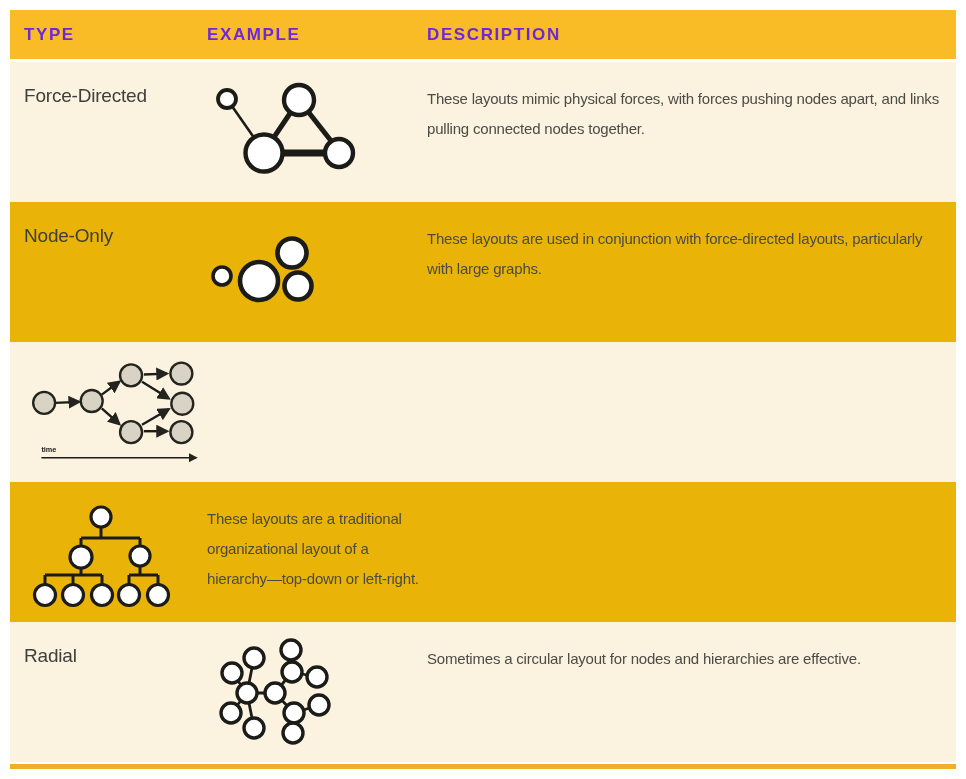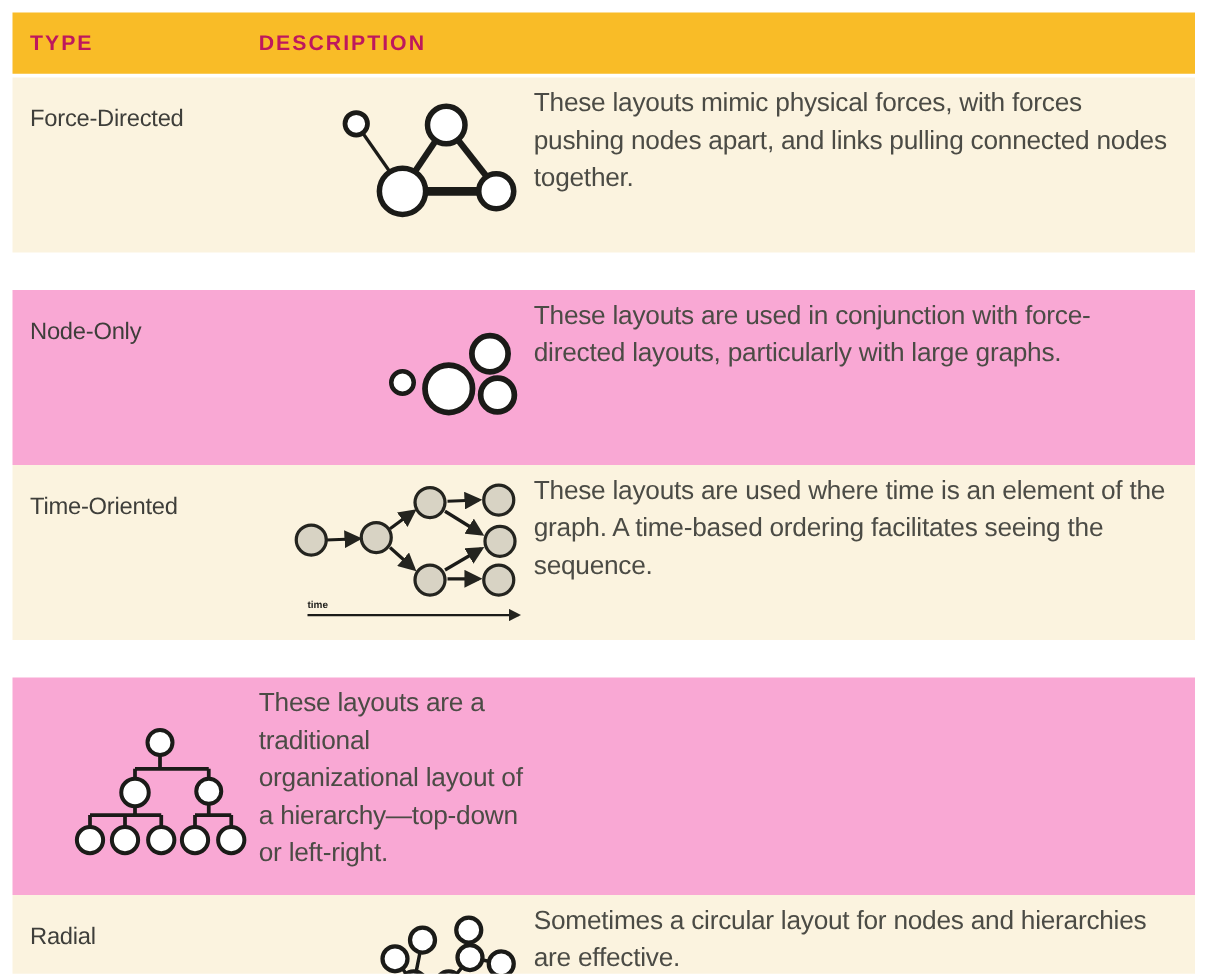--- a/index.html
+++ b/index.html
@@ -14,48 +14,48 @@
   .thead {
     background:#F9BC27;
     height:49px;
     display:grid;
     grid-template-columns:183px 220px 1fr;
     align-items:center;
     padding-left:14px;
     margin-bottom:3px;
   }
   .thead .col-label {
-    color:#be185d;
+    color:#6d28d9;
     font-size:17px;
     font-weight:bold;
     letter-spacing:1.6px;
   }
   .trow {
     display:grid;
     grid-template-columns:183px 220px 1fr;
     padding:0 16px 0 14px;
     min-height:140px;
   }
   .trow.alt { background:#FBF3DF; }
-  .trow.plain { background:#f9a8d4;margin-top:30px; }
+  .trow.plain { background:#eab308; }
   .cell-type {
     padding-top:23px;
     font-size:19px;
     color:#3e3e3a;
     letter-spacing:-0.2px;
   }
   .cell-example {
     display:flex;
     align-items:center;
-    justify-content:flex-end;
+    justify-content:flex-start;
   }
   .cell-desc {
-    padding-top:6px;
+    padding-top:22px;
     padding-bottom:18px;
-    font-size:21px;
+    font-size:15px;
     line-height:30px;
     color:#4b4b45;
     letter-spacing:-0.2px;
     max-width:520px;
   }
   .bottom-rule {
     height:5px;
     background:#EFAF28;
     margin-top:2px;
     width:946px;
@@ -66,20 +66,21 @@
   .sketch-node-gray { fill:#D8D3C4; stroke:#24241f; }
   .time-label { font-family:"Liberation Sans",sans-serif; font-weight:bold; fill:#1b1b18; }
 </style>
 </head>
 <body>
 
 <div class="layout-table">
 
   <div class="thead">
     <div class="col-label">TYPE</div>
+    <div class="col-label">EXAMPLE</div>
     <div class="col-label">DESCRIPTION</div>
   </div>
 
   <div class="trow alt">
     <div class="cell-type">Force-Directed</div>
     <div class="cell-example">
       <svg width="162" height="112" viewBox="0 0 162 112">
         <line class="sketch-line" x1="20" y1="23" x2="55" y2="73" stroke-width="2.6"></line>
         <line class="sketch-line" x1="57" y1="76" x2="92" y2="24" stroke-width="5"></line>
         <line class="sketch-line" x1="92" y1="24" x2="132" y2="75" stroke-width="5"></line>
@@ -100,21 +101,20 @@
         <circle class="sketch-node-white" cx="15" cy="50" r="9" stroke-width="3.6"></circle>
         <circle class="sketch-node-white" cx="52" cy="55" r="19" stroke-width="4.6"></circle>
         <circle class="sketch-node-white" cx="85" cy="27" r="14.5" stroke-width="4.6"></circle>
         <circle class="sketch-node-white" cx="91" cy="60" r="13.5" stroke-width="4.6"></circle>
       </svg>
     </div>
     <div class="cell-desc">These layouts are used in conjunction with force-directed layouts, particularly with large graphs.</div>
   </div>
 
   <div class="trow alt">
-    <div class="cell-type">Time-Oriented</div>
     <div class="cell-example">
       <svg width="200" height="124" viewBox="0 0 200 124">
         <defs>
           <marker id="arrow" viewBox="0 0 10 10" refX="8" refY="5" markerWidth="5.5" markerHeight="5.5" orient="auto-start-reverse">
             <path d="M 0 0 L 10 5 L 0 10 z" fill="#24241f"></path>
           </marker>
         </defs>
         <line class="sketch-line" x1="34" y1="52" x2="60" y2="51" stroke-width="2.6" marker-end="url(#arrow)"></line>
         <line class="sketch-line" x1="85" y1="43" x2="104" y2="29" stroke-width="2.6" marker-end="url(#arrow)"></line>
         <line class="sketch-line" x1="85" y1="58" x2="104" y2="75" stroke-width="2.6" marker-end="url(#arrow)"></line>
@@ -126,21 +126,20 @@
         <circle class="sketch-node-gray" cx="74" cy="50" r="12" stroke-width="2.6"></circle>
         <circle class="sketch-node-gray" cx="117" cy="22" r="12" stroke-width="2.6"></circle>
         <circle class="sketch-node-gray" cx="117" cy="84" r="12" stroke-width="2.6"></circle>
         <circle class="sketch-node-gray" cx="172" cy="20" r="12" stroke-width="2.6"></circle>
         <circle class="sketch-node-gray" cx="173" cy="53" r="12" stroke-width="2.6"></circle>
         <circle class="sketch-node-gray" cx="172" cy="84" r="12" stroke-width="2.6"></circle>
         <text class="time-label" x="19" y="106" font-size="8">time</text>
         <line class="sketch-line" x1="19" y1="112" x2="188" y2="112" stroke-width="1.8" marker-end="url(#arrow)"></line>
       </svg>
     </div>
-    <div class="cell-desc">These layouts are used where time is an element of the graph. A time-based ordering facilitates seeing the sequence.</div>
   </div>
 
   <div class="trow plain">
     <div class="cell-example">
       <svg width="156" height="114" viewBox="0 0 156 114">
         <path class="sketch-line" d="M77 31 L77 43 M57 43 L116 43 M57 43 L57 51 M116 43 L116 51" stroke-width="3"></path>
         <path class="sketch-line" d="M57 73 L57 80 M21 80 L78 80 M21 80 L21 90 M49 80 L49 90 M78 80 L78 90" stroke-width="3"></path>
         <path class="sketch-line" d="M116 71 L116 80 M105 80 L134 80 M105 80 L105 90 M134 80 L134 90" stroke-width="3"></path>
         <circle class="sketch-node-white" cx="77" cy="22" r="10" stroke-width="3.2"></circle>
         <circle class="sketch-node-white" cx="57" cy="62" r="11" stroke-width="3.2"></circle>

